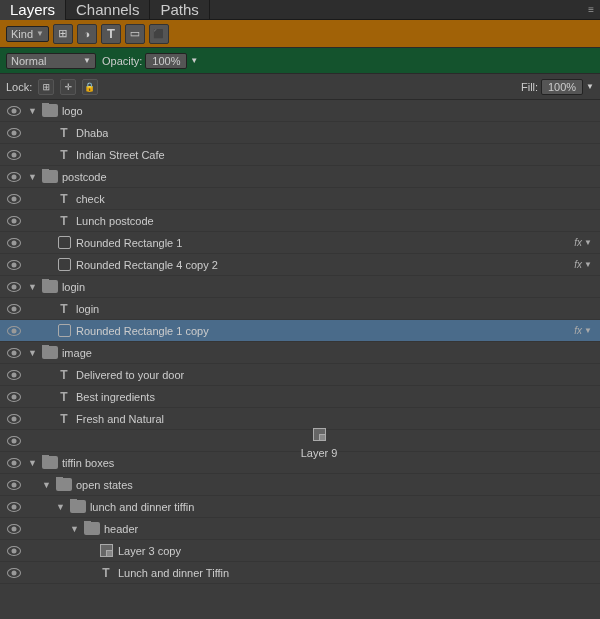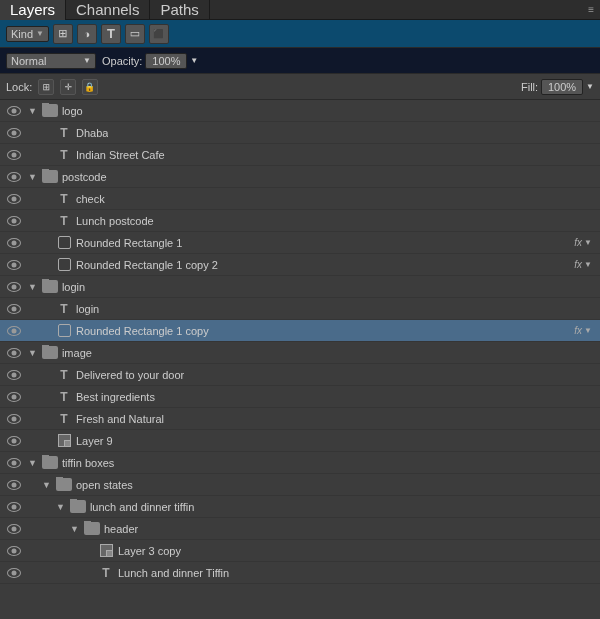--- a/index.html
+++ b/index.html
@@ -40,21 +40,21 @@
       margin-left: auto;
       padding: 2px 6px;
       color: #999;
       font-size: 10px;
     }
 
     
     .toolbar {
       display: flex;
       align-items: center;
-      background: #0c4a6e;
+      background: #a16207;
       padding: 3px 6px;
       gap: 4px;
       border-bottom: 1px solid #2a2a2a;
       height: 28px;
     }
     .kind-btn {
       display: flex;
       align-items: center;
       background: #555;
       border: 1px solid #222;
@@ -76,21 +76,21 @@
       border-radius: 2px;
       color: #ccc;
       font-size: 11px;
       cursor: pointer;
     }
 
     
     .options-row {
       display: flex;
       align-items: center;
-      background: #0f172a;
+      background: #14532d;
       padding: 3px 6px;
       gap: 6px;
       border-bottom: 1px solid #2a2a2a;
       height: 26px;
     }
     .blend-select {
       background: #555;
       border: 1px solid #222;
       border-radius: 2px;
       color: #ccc;
@@ -450,21 +450,21 @@
     </div>
     <div class="layer-row">
       <div class="eye-col">
         <div class="eye"></div>
       </div>
       <div class="layer-content" style="padding-left: 14px;">
         <span style="width: 10px; display: inline-block;"></span>
         <div class="layer-icon">
           <div class="icon-rect"></div>
         </div>
-        <span class="layer-name">Rounded Rectangle 1 copy 2</span>
+        <span class="layer-name">Rounded Rectangle 4 copy 2</span>
       </div>
       <div class="fx-badge">
         <span style="font-style:italic;color:#aaa;">fx</span>
         <span style="font-size:8px;color:#aaa;">▼</span>
       </div>
     </div>
     <div class="layer-row">
       <div class="eye-col">
         <div class="eye"></div>
       </div>
@@ -549,21 +549,21 @@
         <div class="layer-icon">
           <span class="icon-text">T</span>
         </div>
         <span class="layer-name">Fresh and Natural</span>
       </div>
     </div>
     <div class="layer-row">
       <div class="eye-col">
         <div class="eye"></div>
       </div>
-      <div class="layer-content" style="padding-left: 14px;">
+      <div class="layer-content" style="padding-left: 14px; flex-direction: column;">
         <span style="width: 10px; display: inline-block;"></span>
         <div class="layer-icon">
           <div class="icon-smart"></div>
         </div>
         <span class="layer-name">Layer 9</span>
       </div>
     </div>
     <div class="layer-row">
       <div class="eye-col">
         <div class="eye"></div>

